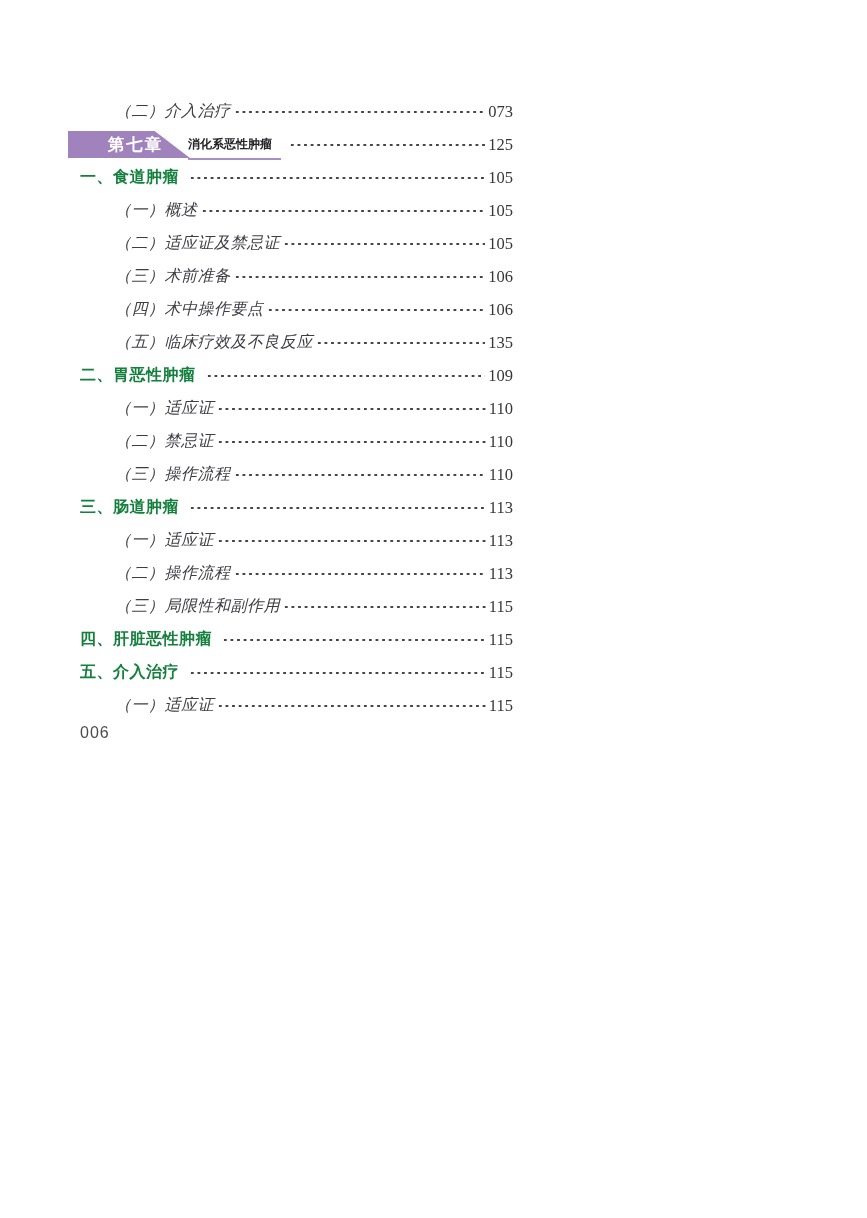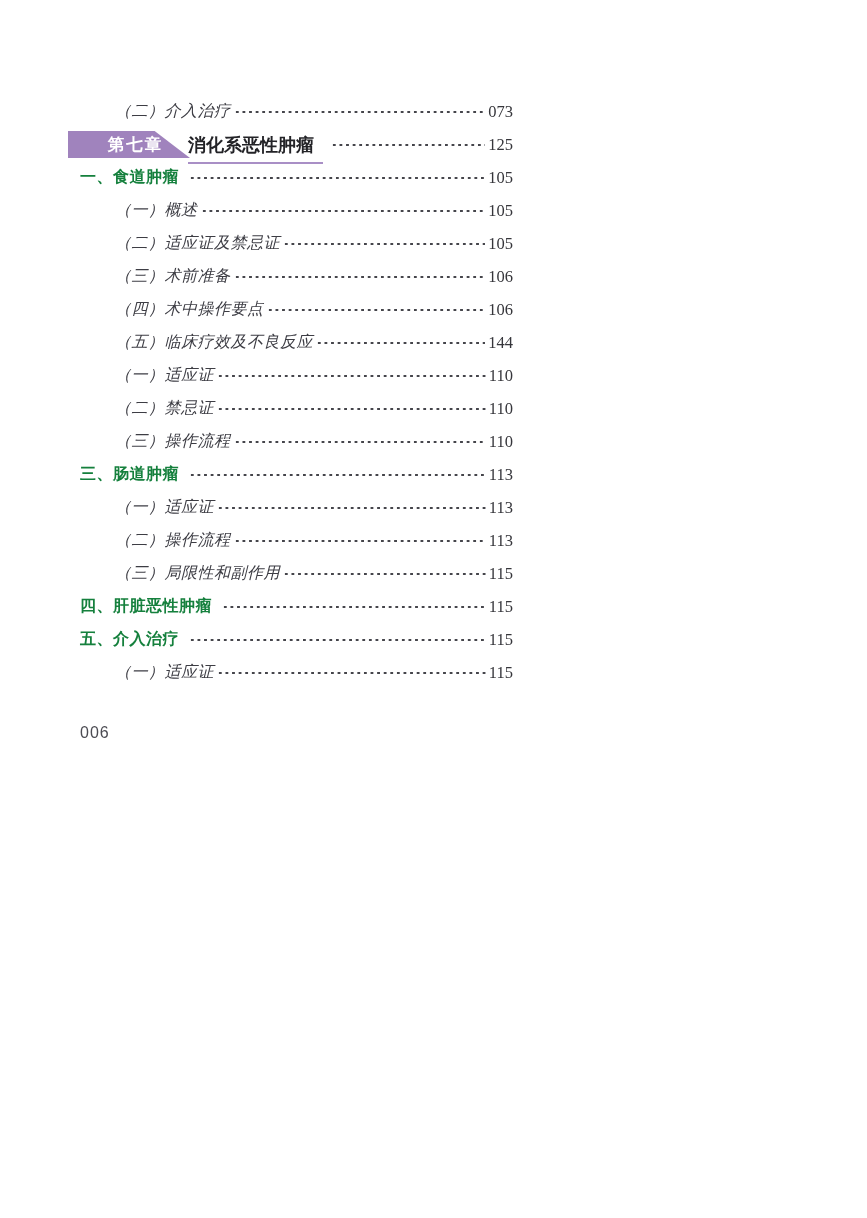--- a/index.html
+++ b/index.html
@@ -32,21 +32,21 @@
   .row.chapter { margin-left:-12px; }
   .badge {
     flex:0 0 auto; width:122px; height:27px; line-height:27px;
     box-sizing:border-box; padding-left:13px;
     background:#a083bd; color:#ffffff;
     font-weight:700; font-size:16.5px; letter-spacing:2px;
     clip-path:polygon(0 0, 71% 0, 100% 100%, 0 100%);
     text-align:center;
   }
   .chapter-title {
-    font-size:18px; font-weight:700; color:#232327; white-space:nowrap;
+    font-size:12px; font-weight:700; color:#232327; white-space:nowrap;
     padding:0 9px 5px 0; margin:0 0 -7px -2px;
     border-bottom:2px solid #a98fc6;
   }
   .row.chapter .leader { margin-left:8px; }
   .footer-num {
     position:absolute; left:80px; top:724px;
     font-size:16px; color:#4b4b52; letter-spacing:1px;
   }
 </style>
 </head>
@@ -86,21 +86,26 @@
     <span class="pagenum">106</span>
   </div>
       <div class="row sub">
     <span class="label">（四）术中操作要点</span>
     <span class="leader"></span>
     <span class="pagenum">106</span>
   </div>
       <div class="row sub">
     <span class="label">（五）临床疗效及不良反应</span>
     <span class="leader"></span>
-    <span class="pagenum">144</span>
+    <span class="pagenum">135</span>
+  </div>
+      <div class="row top">
+    <span class="label">二、胃恶性肿瘤</span>
+    <span class="leader"></span>
+    <span class="pagenum">109</span>
   </div>
       <div class="row sub">
     <span class="label">（一）适应证</span>
     <span class="leader"></span>
     <span class="pagenum">110</span>
   </div>
       <div class="row sub">
     <span class="label">（二）禁忌证</span>
     <span class="leader"></span>
     <span class="pagenum">110</span>

